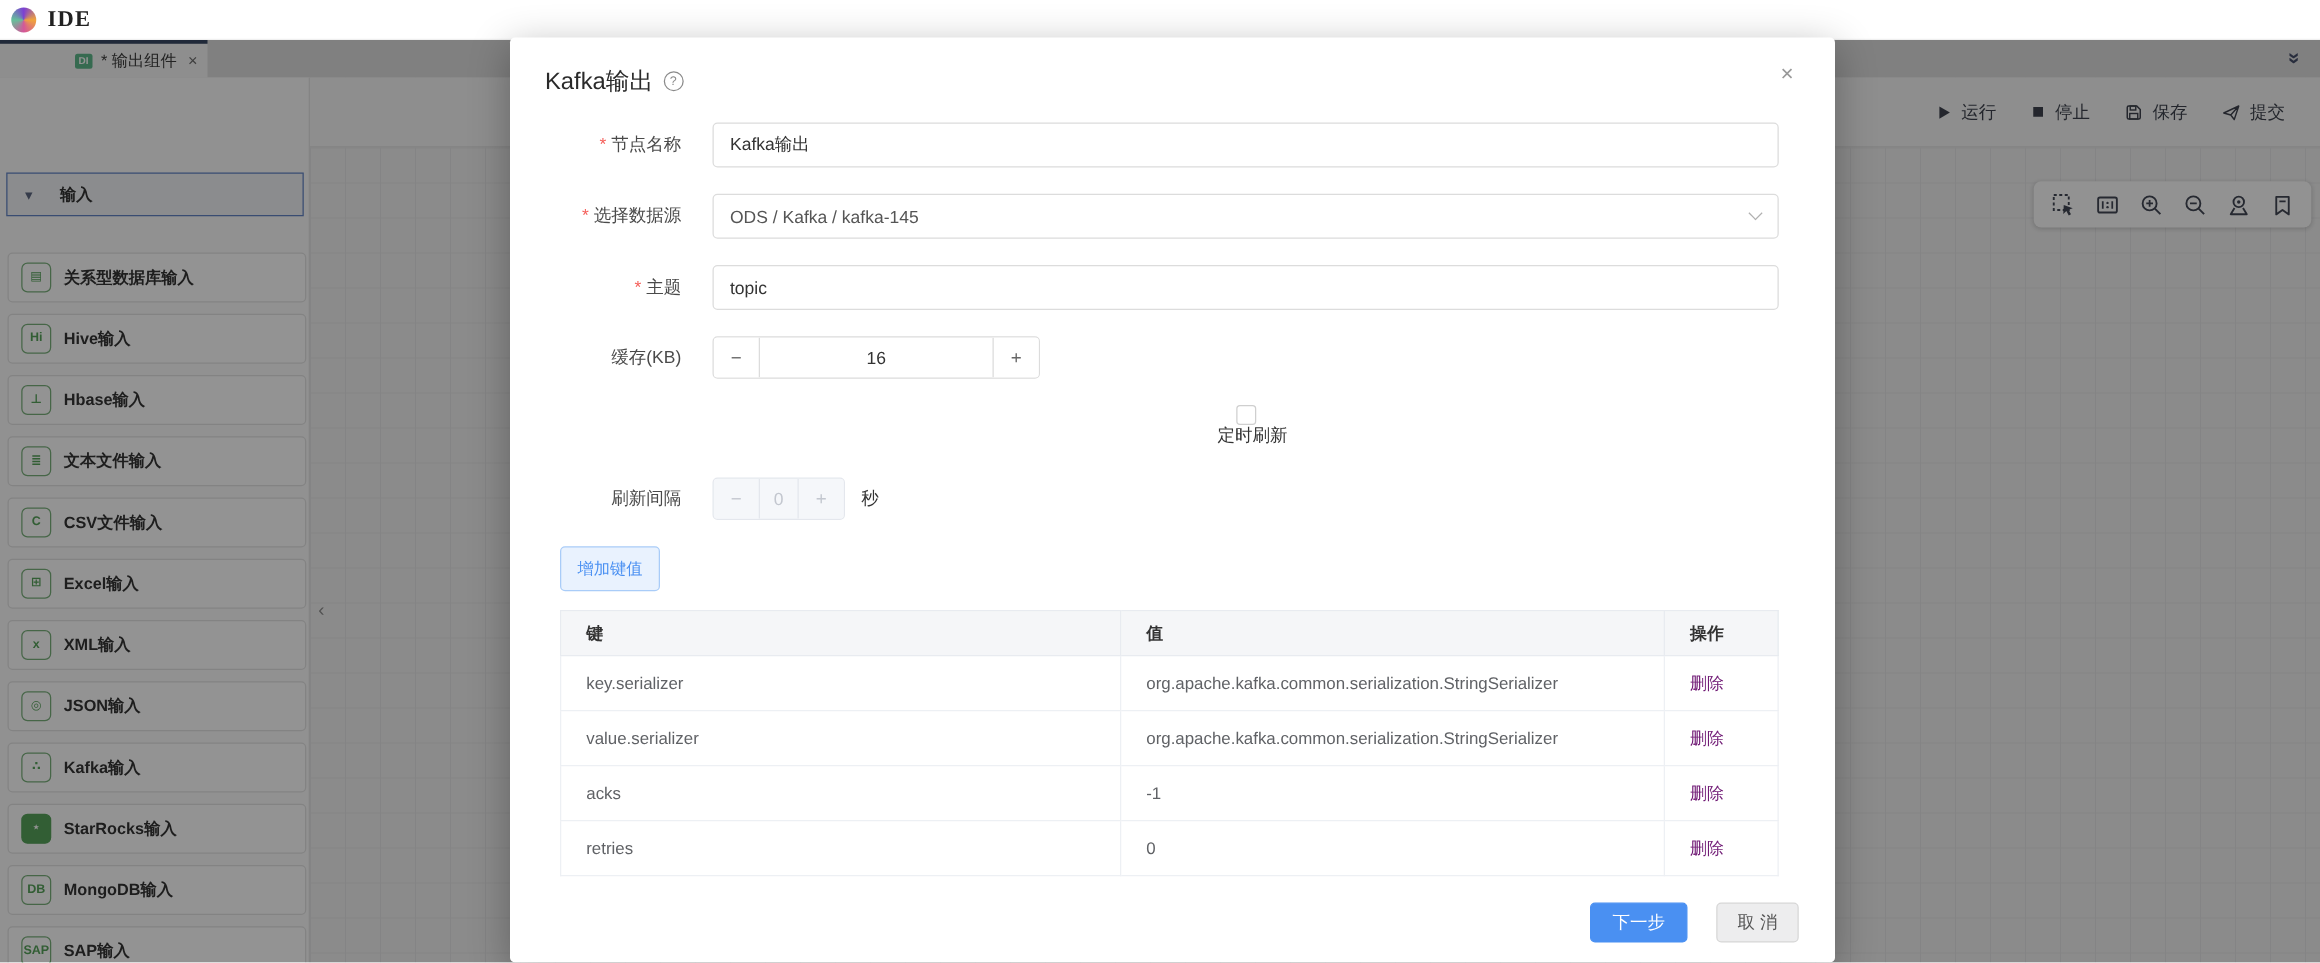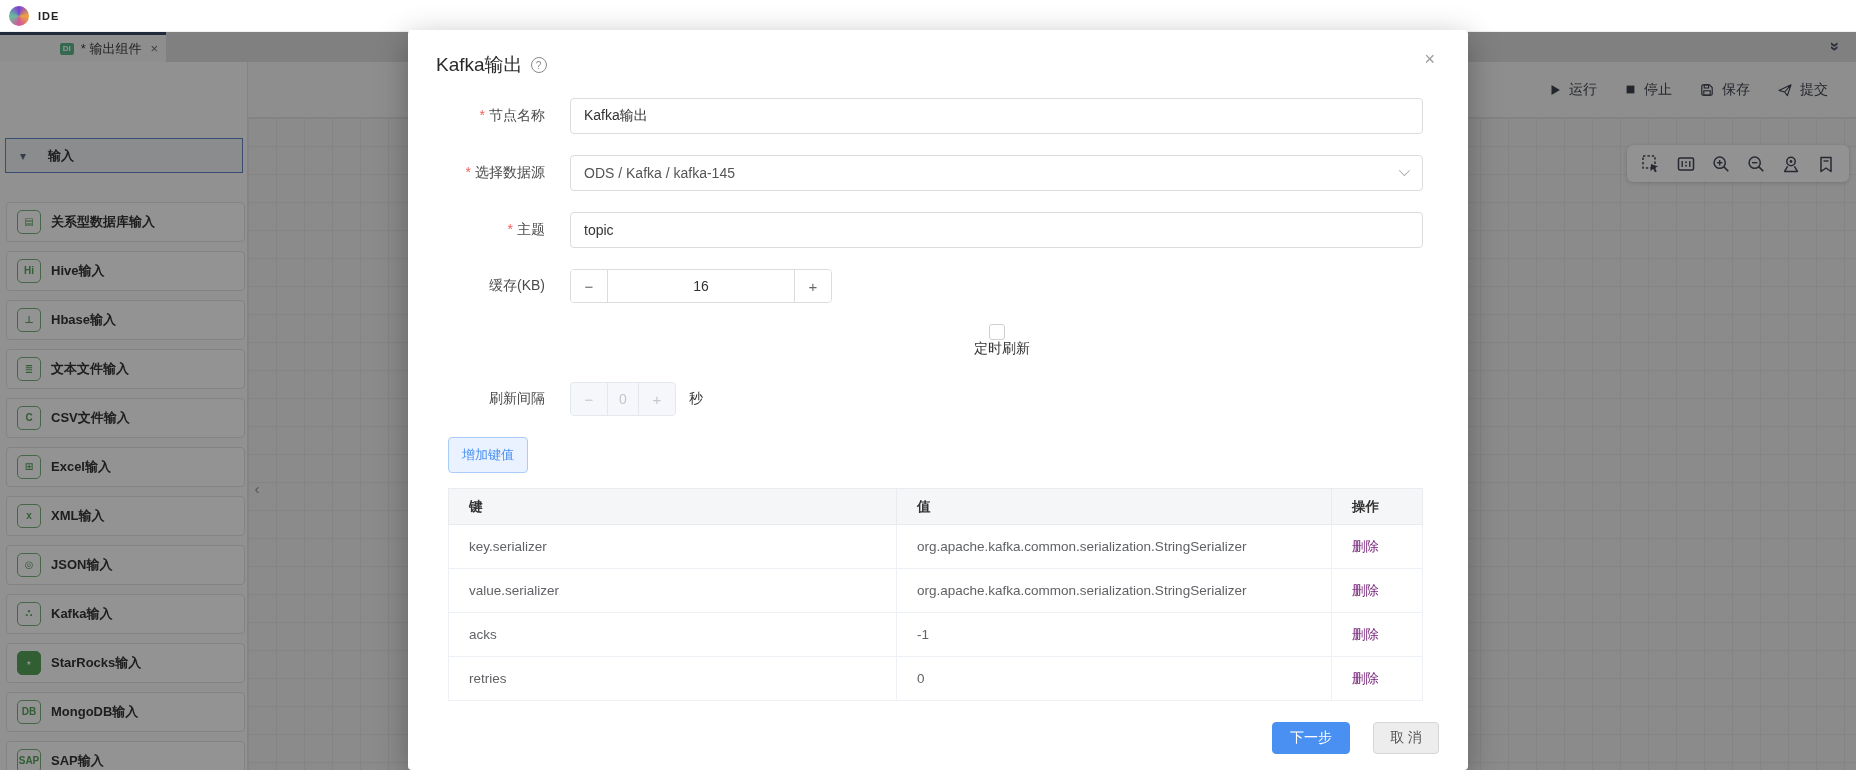--- a/index.html
+++ b/index.html
@@ -5,21 +5,21 @@
   * { margin:0; padding:0; box-sizing:border-box; }
   html,body { width:1856px; height:770px; overflow:hidden;
     font-family:"Liberation Sans","DejaVu Sans",sans-serif; background:#f0f0f0; }
   .stage { position:relative; width:1856px; height:770px; overflow:hidden; }
 
   
   .app-header { position:absolute; left:0; top:0; width:100%; height:32px; background:#ffffff;
     display:flex; align-items:center; padding-left:9px; z-index:6; border-bottom:1px solid #f0f0f0;}
   .app-logo { width:20px; height:20px; border-radius:50%;
     background:conic-gradient(#7b3fd4,#f0a43c,#d4569a,#65c09a,#7b3fd4); margin-right:9px; }
-  .app-title { font-size:11px; font-weight:bold; color:#222; letter-spacing:1px; }
+  .app-title { font-size:18px; font-weight:bold; color:#222; letter-spacing:1px;font-family:Liberation Serif, serif; }
   .tab-indicator { position:absolute; left:0; top:32px; width:166px; height:3px; background:#2e3f5c; z-index:5; }
 
   
   .tab-bar { position:absolute; left:0; top:32px; width:100%; height:30px; background:#dcdcdc; z-index:1; }
   .tab { position:absolute; left:0; top:3px; width:166px; height:27px; background:#f6f6f6;
     display:flex; align-items:center; padding:0 8px 0 18px; cursor:pointer;justify-content:flex-end; }
   .tab-badge { background:#57b586; color:#fff; font-size:8px; font-weight:bold; border-radius:2px;
     padding:2px 3px; margin-right:7px; line-height:1; }
   .tab-label { font-size:13px; color:#333; white-space:nowrap; }
   .tab-close { margin-left:9px; color:#666; font-size:13px; line-height:1; cursor:pointer; }
@@ -107,21 +107,21 @@
     background:#e9f2fe; border:1px solid #a9ccf8; border-radius:4px; cursor:pointer; }
 
   .kv-table { width:100%; border-collapse:collapse; font-size:13.5px; }
   .kv-table th { background:#f5f6f8; text-align:left; font-weight:bold; color:#333; height:36px;
     padding:0 20px; border:1px solid #e8ebf0; }
   .kv-table td { color:#606266; height:44px; padding:0 20px; border:1px solid #edf0f4; background:#fff; }
   .kv-table th:nth-child(1), .kv-table td:nth-child(1) { width:448px; }
   .kv-table th:nth-child(2), .kv-table td:nth-child(2) { width:435px; }
   .delete-link { color:#701a75; cursor:pointer; }
 
-  .modal-footer { position:absolute; top:692px; right:29px; display:flex; gap:23px;font-family:Liberation Serif, serif; }
+  .modal-footer { position:absolute; top:692px; right:29px; display:flex; gap:23px; }
   .btn { height:32px; border-radius:4px; font-size:14px; display:flex; align-items:center; justify-content:center;
     cursor:pointer; font-family:inherit; }
   .btn-primary { width:78px; background:#4a90f2; color:#fff; border:1px solid #4a90f2; }
   .btn-default { width:66px; background:#ededee; color:#555; border:1px solid #d6d6d6; }
 </style>
 </head>
 <body>
 
 <div class="stage">
 

